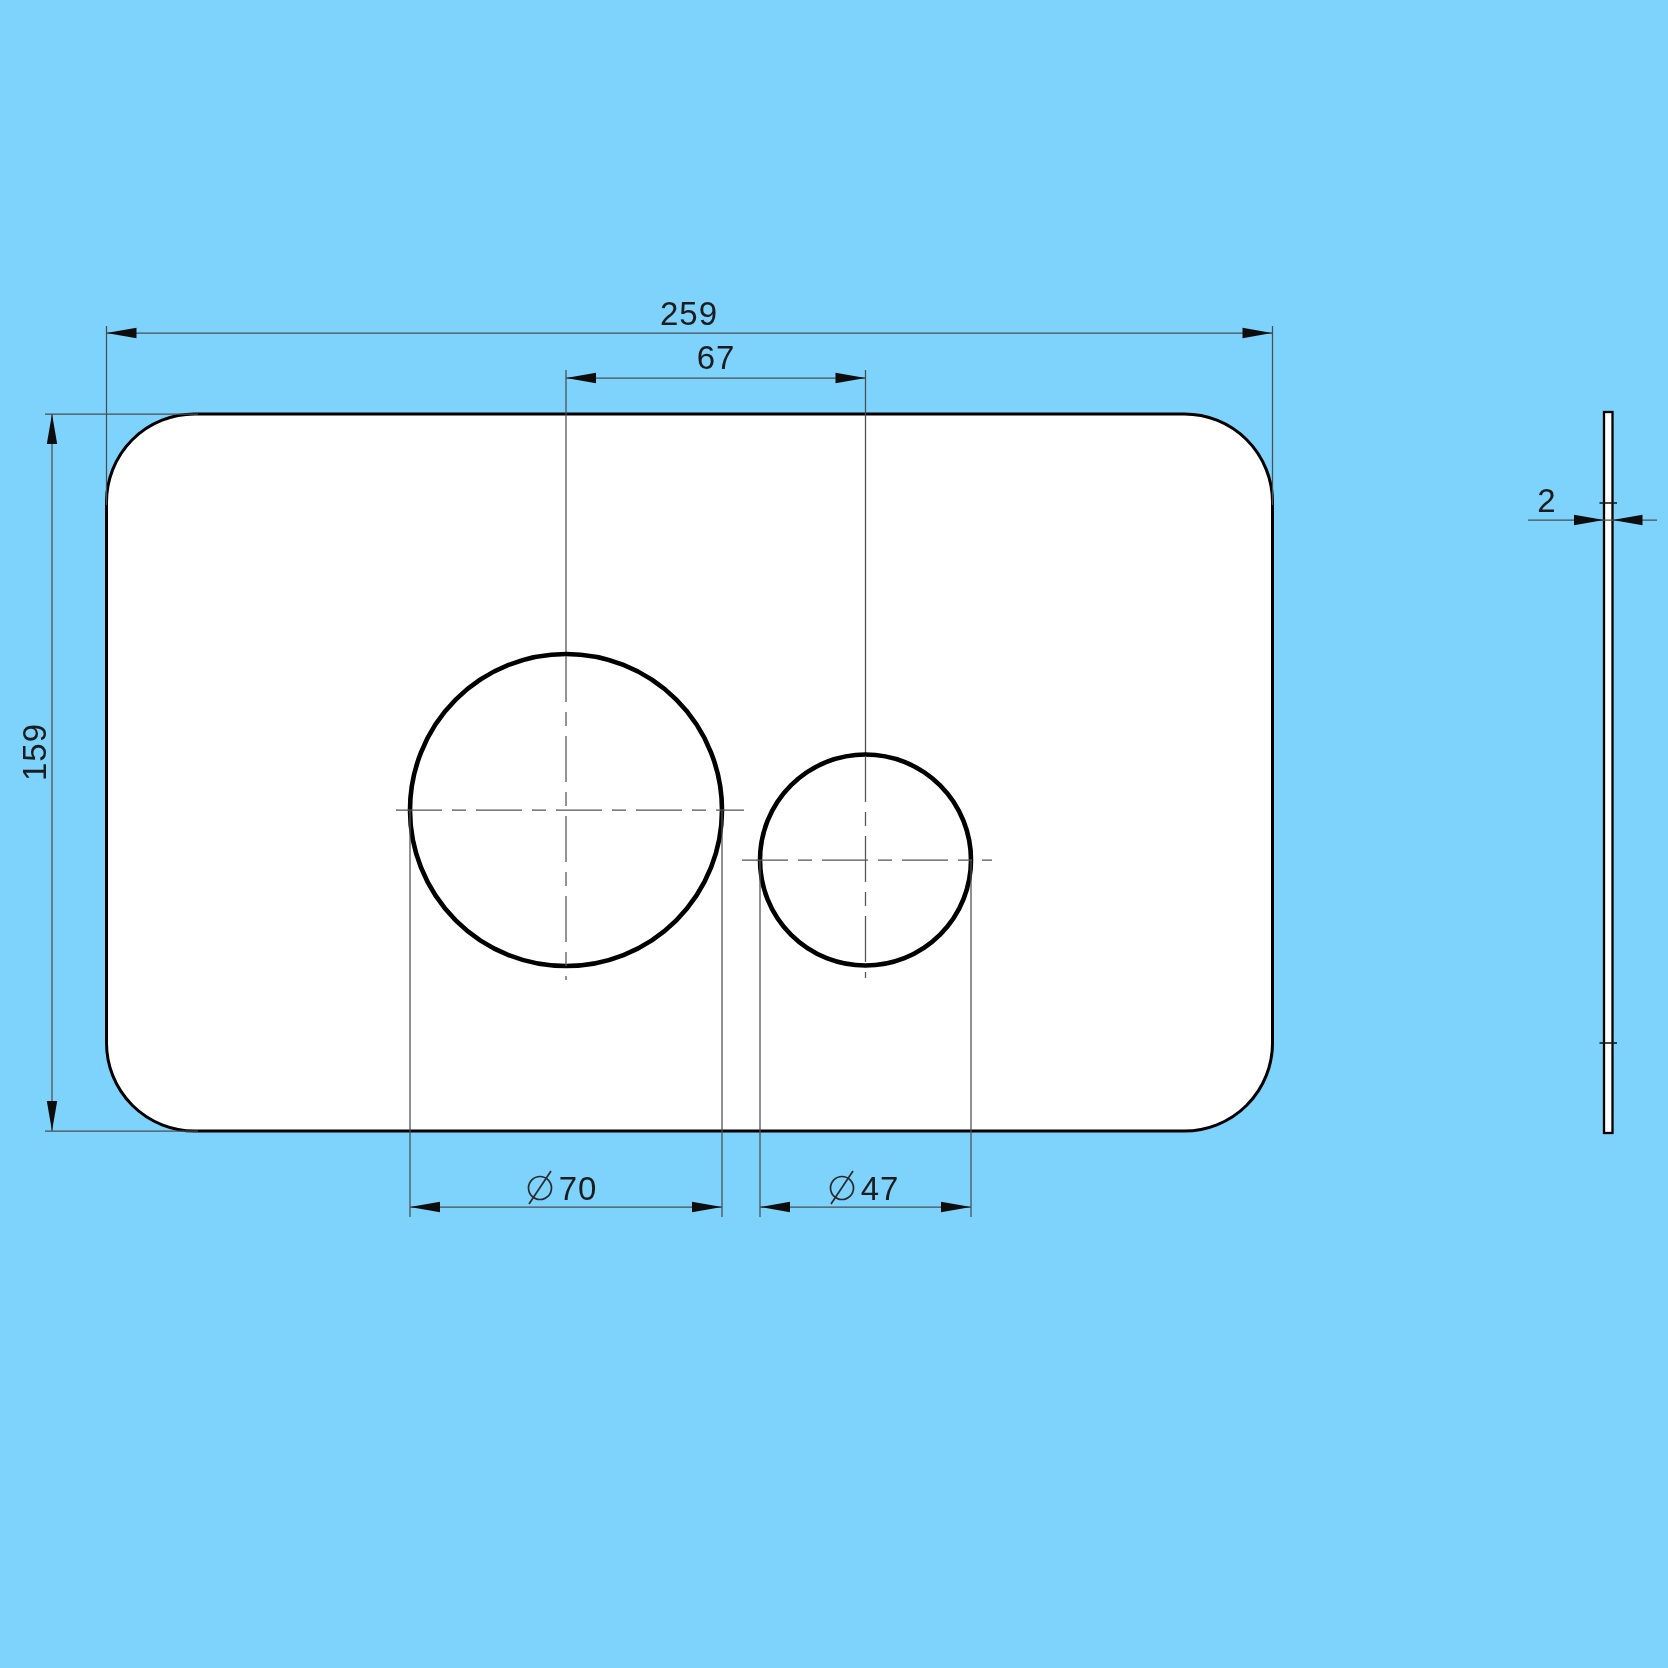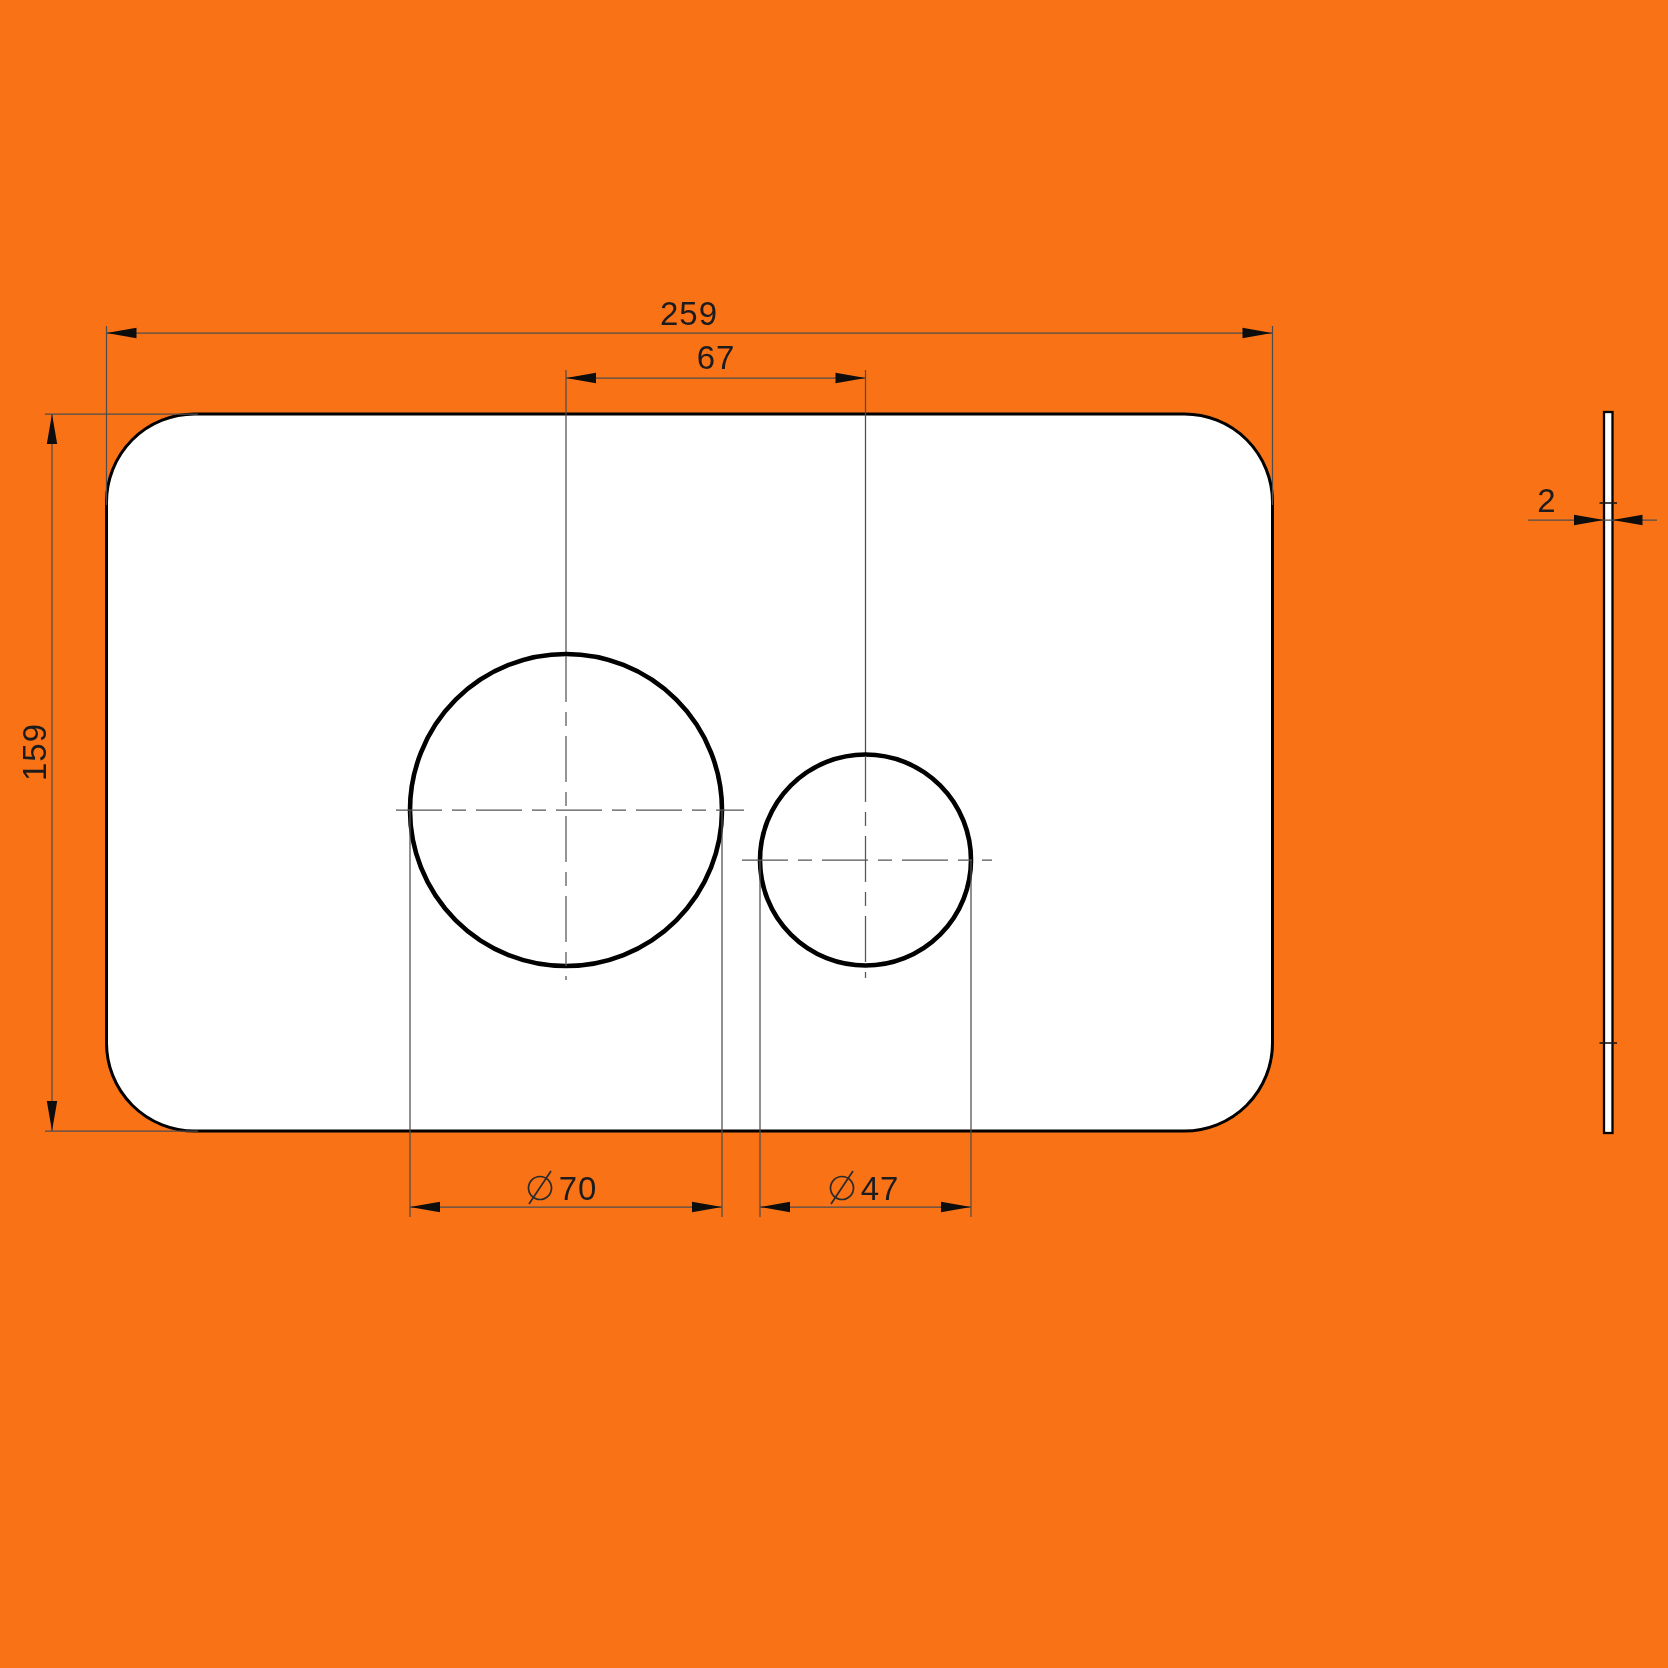--- a/index.html
+++ b/index.html
@@ -4,21 +4,21 @@
 <style>
   html, body {
     margin: 0;
     padding: 0;
     background: #ffffff;
   }
   .stage {
     position: relative;
     width: 1668px;
     height: 1668px;
-    background: #f97316;
+    background: #7dd3fc;
     overflow: hidden;
   }
   svg { display: block; }
   .outline-thick {
     fill: #ffffff;
     stroke: #000000;
     stroke-width: 3;
   }
   .hole-circle {
     fill: #ffffff;

